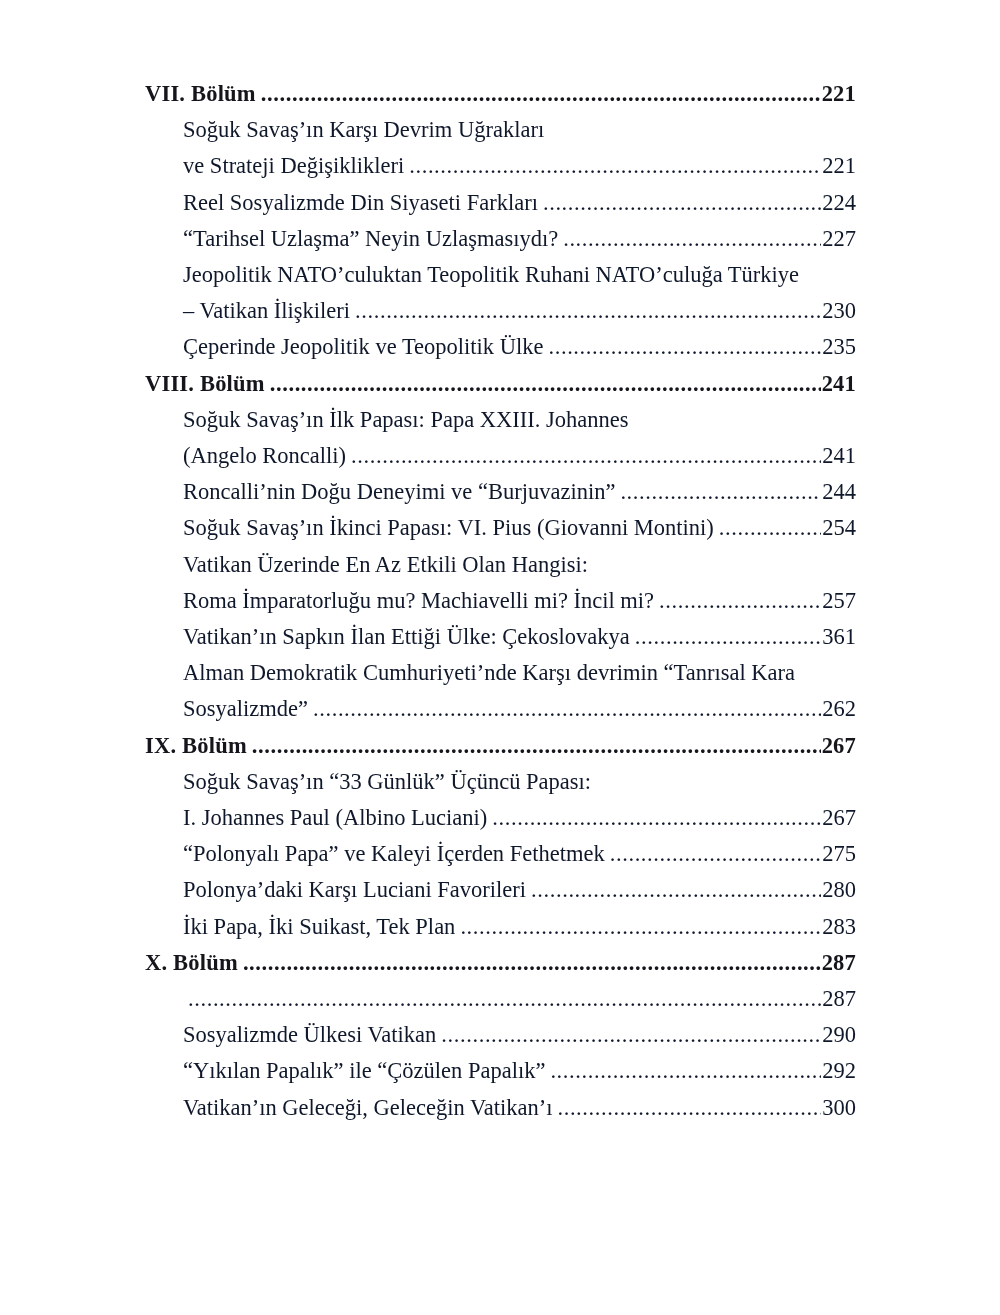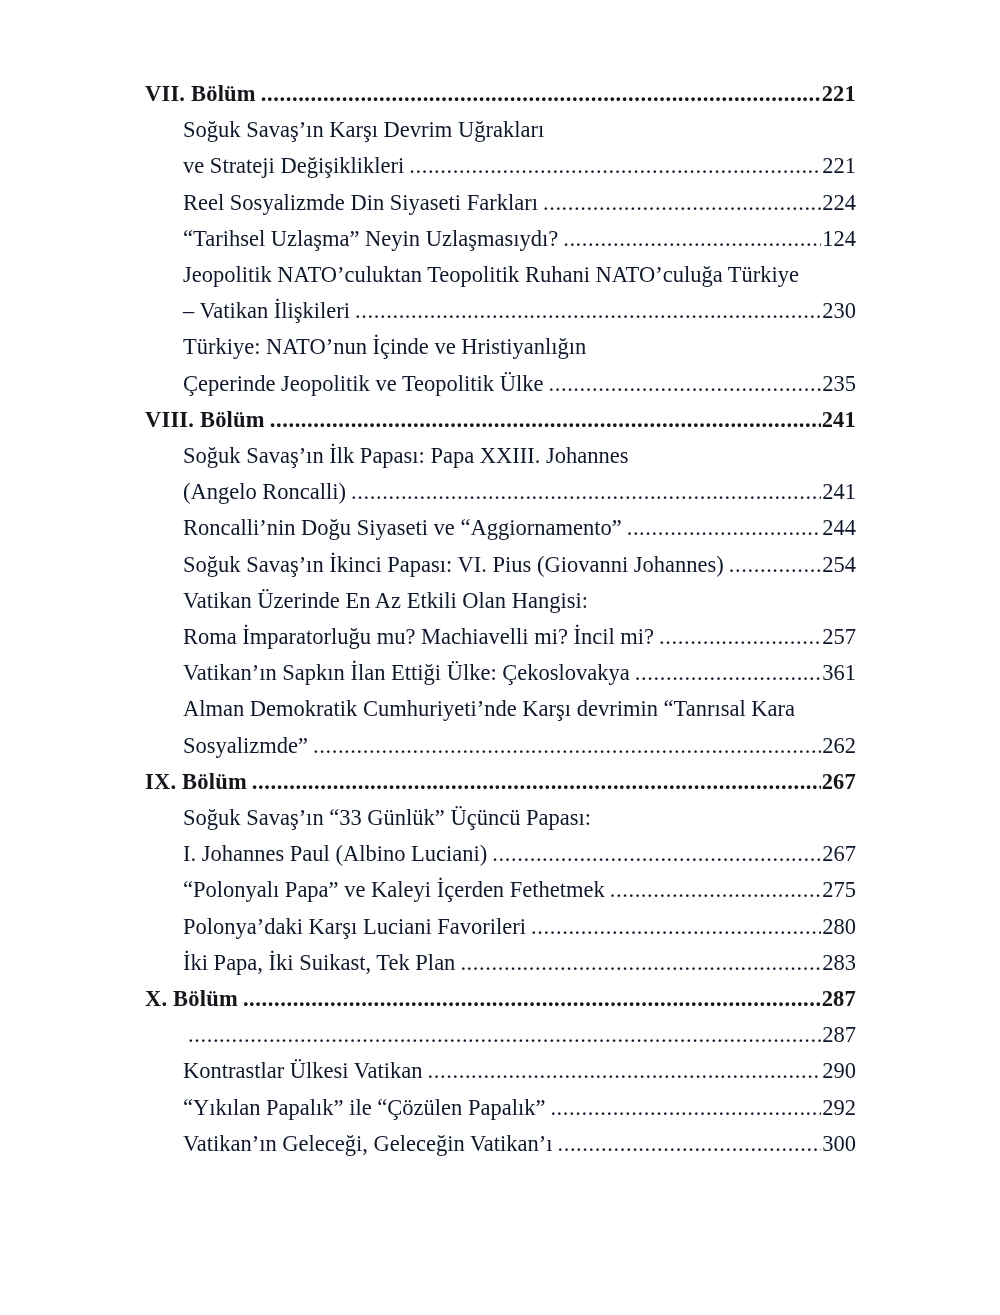--- a/index.html
+++ b/index.html
@@ -77,58 +77,55 @@
         <span class="pagenum">221</span>
       </div>
       <div class="toc-row sub">
         <span class="label">Reel Sosyalizmde Din Siyaseti Farkları</span>
         <span class="dots"></span>
         <span class="pagenum">224</span>
       </div>
       <div class="toc-row sub">
         <span class="label">“Tarihsel Uzlaşma” Neyin Uzlaşmasıydı?</span>
         <span class="dots"></span>
-        <span class="pagenum">124</span>
+        <span class="pagenum">227</span>
       </div>
       <div class="toc-row sub">
         <span class="label">Jeopolitik NATO’culuktan Teopolitik Ruhani NATO’culuğa Türkiye</span>
       </div>
       <div class="toc-row sub">
         <span class="label">– Vatikan İlişkileri</span>
         <span class="dots"></span>
         <span class="pagenum">230</span>
       </div>
       <div class="toc-row sub">
-        <span class="label">Türkiye: NATO’nun İçinde ve Hristiyanlığın</span>
-      </div>
-      <div class="toc-row sub">
         <span class="label">Çeperinde Jeopolitik ve Teopolitik Ülke</span>
         <span class="dots"></span>
         <span class="pagenum">235</span>
       </div>
       <div class="toc-row chapter">
         <span class="label">VIII. Bölüm</span>
         <span class="dots"></span>
         <span class="pagenum">241</span>
       </div>
       <div class="toc-row sub">
         <span class="label">Soğuk Savaş’ın İlk Papası: Papa XXIII. Johannes</span>
       </div>
       <div class="toc-row sub">
         <span class="label">(Angelo Roncalli)</span>
         <span class="dots"></span>
         <span class="pagenum">241</span>
       </div>
       <div class="toc-row sub">
-        <span class="label">Roncalli’nin Doğu Siyaseti ve “Aggiornamento”</span>
+        <span class="label">Roncalli’nin Doğu Deneyimi ve “Burjuvazinin”</span>
         <span class="dots"></span>
         <span class="pagenum">244</span>
       </div>
       <div class="toc-row sub">
-        <span class="label">Soğuk Savaş’ın İkinci Papası: VI. Pius (Giovanni Johannes)</span>
+        <span class="label">Soğuk Savaş’ın İkinci Papası: VI. Pius (Giovanni Montini)</span>
         <span class="dots"></span>
         <span class="pagenum">254</span>
       </div>
       <div class="toc-row sub">
         <span class="label">Vatikan Üzerinde En Az Etkili Olan Hangisi:</span>
       </div>
       <div class="toc-row sub">
         <span class="label">Roma İmparatorluğu mu? Machiavelli mi? İncil mi?</span>
         <span class="dots"></span>
         <span class="pagenum">257</span>
@@ -177,21 +174,21 @@
       <div class="toc-row chapter">
         <span class="label">X. Bölüm</span>
         <span class="dots"></span>
         <span class="pagenum">287</span>
       </div>
       <div class="toc-row sub">
         <span class="dots"></span>
         <span class="pagenum">287</span>
       </div>
       <div class="toc-row sub">
-        <span class="label">Kontrastlar Ülkesi Vatikan</span>
+        <span class="label">Sosyalizmde Ülkesi Vatikan</span>
         <span class="dots"></span>
         <span class="pagenum">290</span>
       </div>
       <div class="toc-row sub">
         <span class="label">“Yıkılan Papalık” ile “Çözülen Papalık”</span>
         <span class="dots"></span>
         <span class="pagenum">292</span>
       </div>
       <div class="toc-row sub">
         <span class="label">Vatikan’ın Geleceği, Geleceğin Vatikan’ı</span>

